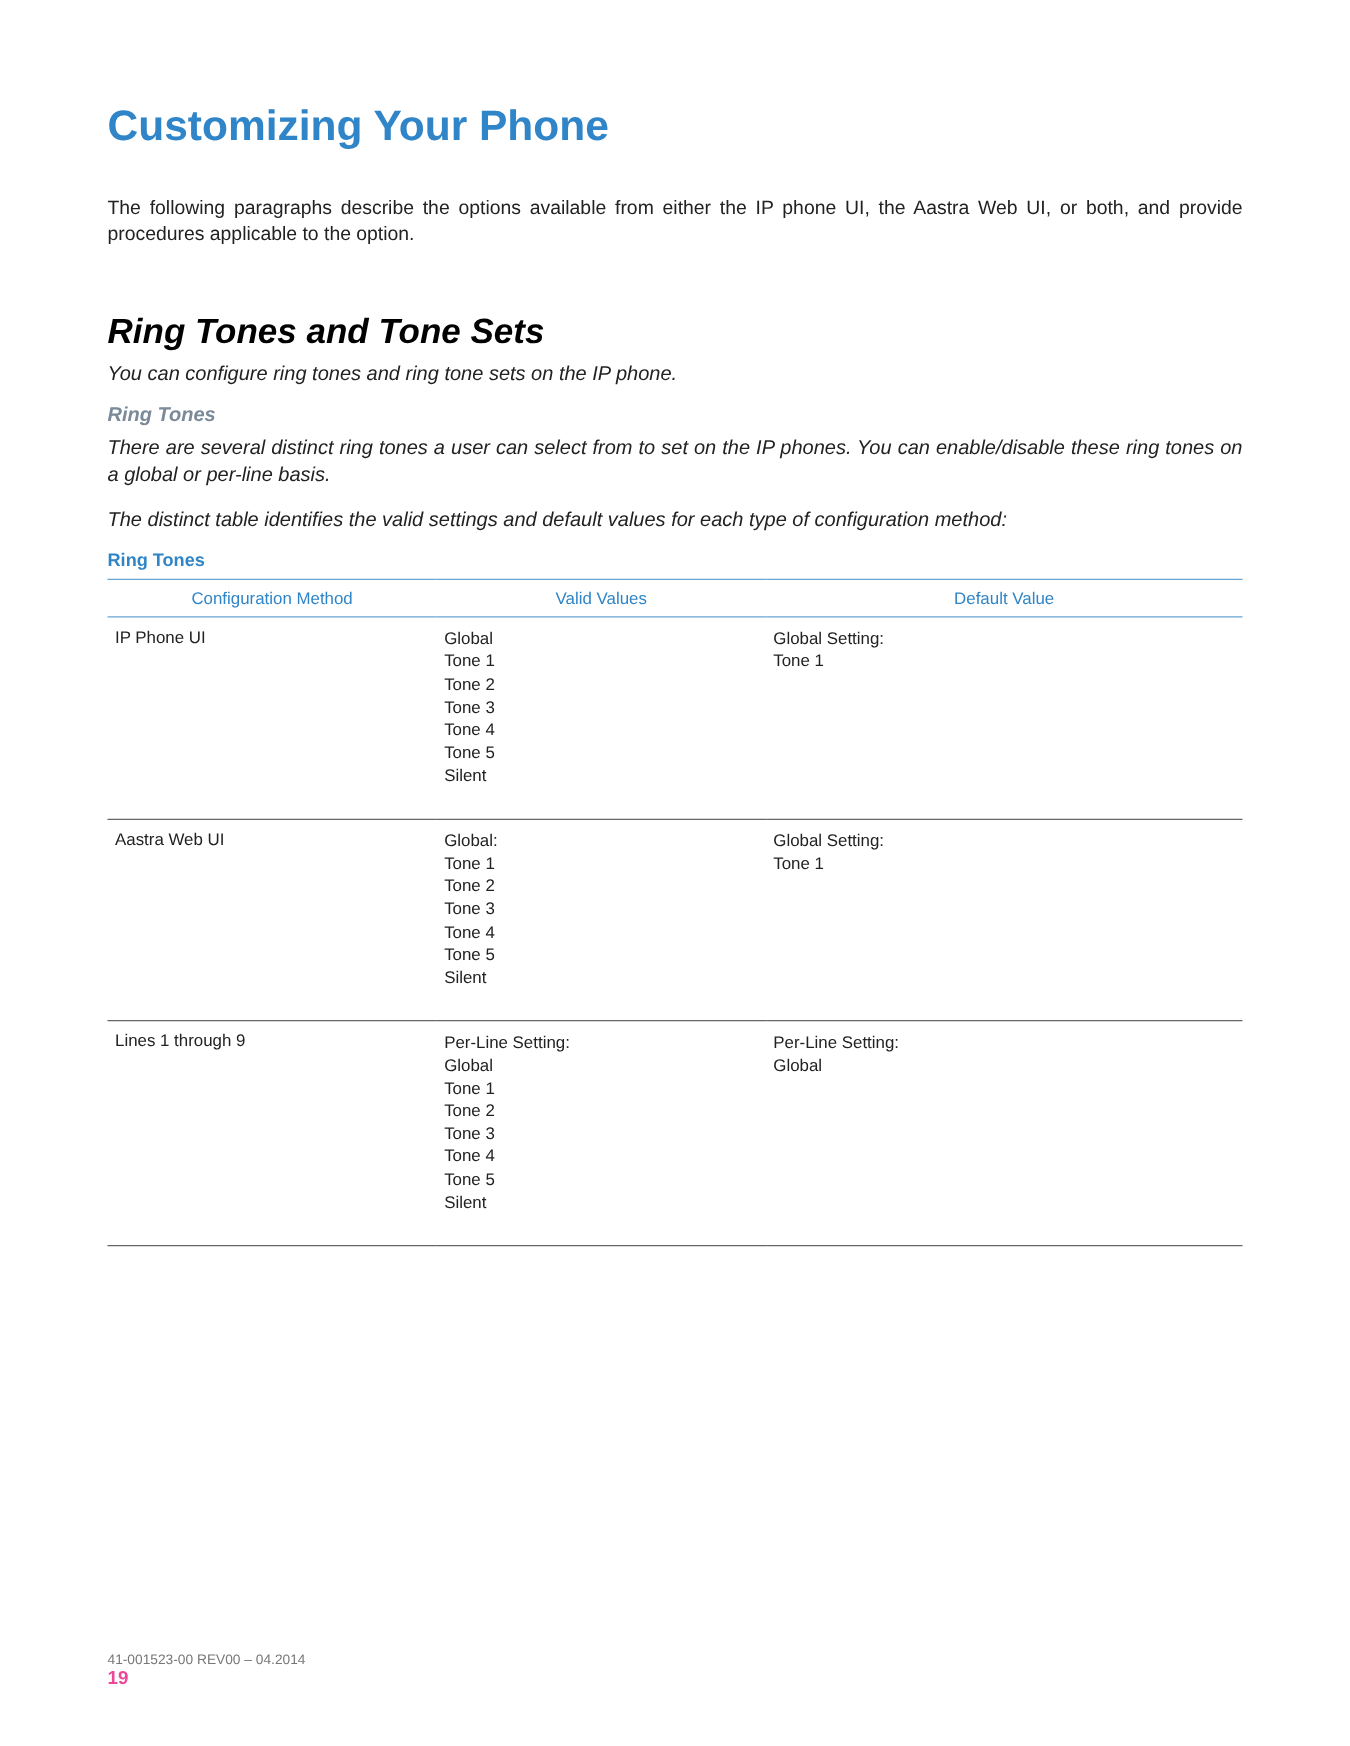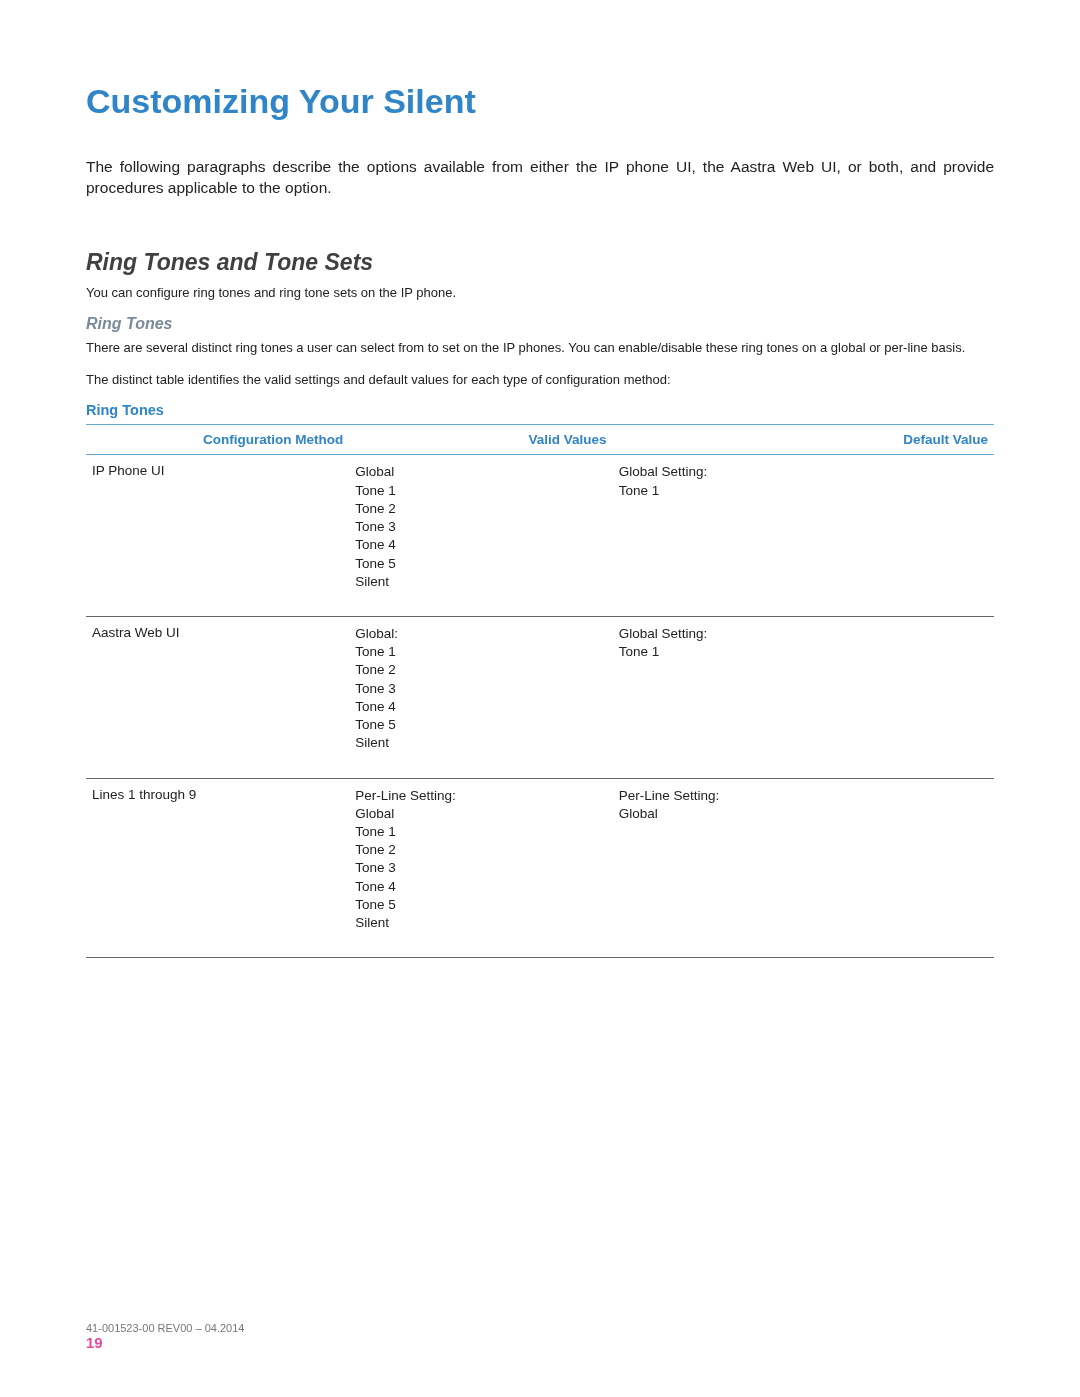--- a/index.html
+++ b/index.html
@@ -20,32 +20,33 @@
       font-weight: 700;
       margin-bottom: 36px;
     }
     .intro-p {
       font-size: 15.5px;
       line-height: 1.35;
       margin-bottom: 50px;
       text-align: justify;
     }
     .section-h2 {
-      color: #404040;
+      color: #000000;
       font-style: italic;
       font-weight: 700;
-      font-size: 23px;
+      font-size: 28px;
       margin-bottom: 8px;
       margin-top: 20px;
     }
     .body-p {
-      font-size: 13px;
+      font-size: 16px;
       line-height: 1.35;
       margin-bottom: 14px;
       text-align: justify;
+      font-style: italic;
     }
     .sub-h3 {
       color: #7a8a99;
       font-style: italic;
       font-weight: 700;
       font-size: 16px;
       margin-top: 8px;
       margin-bottom: 6px;
     }
     .table-title {
@@ -59,22 +60,22 @@
       width: 100%;
       border-collapse: collapse;
       font-size: 13.5px;
     }
     thead tr {
       border-top: 1px solid #66a7d6;
       border-bottom: 1px solid #66a7d6;
     }
     th {
       color: #2f85c7;
-      font-weight: 700;
-      text-align: right;
+      font-weight: 400;
+      text-align: center;
       padding: 7px 6px 7px 6px;
     }
     tbody td {
       vertical-align: top;
       padding: 8px 6px 25px 6px;
       border-bottom: 1px solid #666;
       margin-top: 12px;
     }
     td div { line-height: 1.35; }
     .col-method { width: 29%; }
@@ -95,21 +96,21 @@
     .footer .page-num {
       color: #ec4899;
       font-weight: 700;
       font-size: 15px;
     }
   </style>
 </head>
 <body>
 
 <div class="page">
-  <h1 class="chapter-title">Customizing Your Silent</h1>
+  <h1 class="chapter-title">Customizing Your Phone</h1>
 
   <p class="intro-p">The following paragraphs describe the options available from either the IP phone UI, the Aastra Web UI, or both, and provide procedures applicable to the option.</p>
 
   <h2 class="section-h2">Ring Tones and Tone Sets</h2>
   <p class="body-p">You can configure ring tones and ring tone sets on the IP phone.</p>
 
   <h3 class="sub-h3">Ring Tones</h3>
   <p class="body-p">There are several distinct ring tones a user can select from to set on the IP phones. You can enable/disable these ring tones on a global or per-line basis.</p>
   <p class="body-p">The distinct table identifies the valid settings and default values for each type of configuration method:</p>
 

